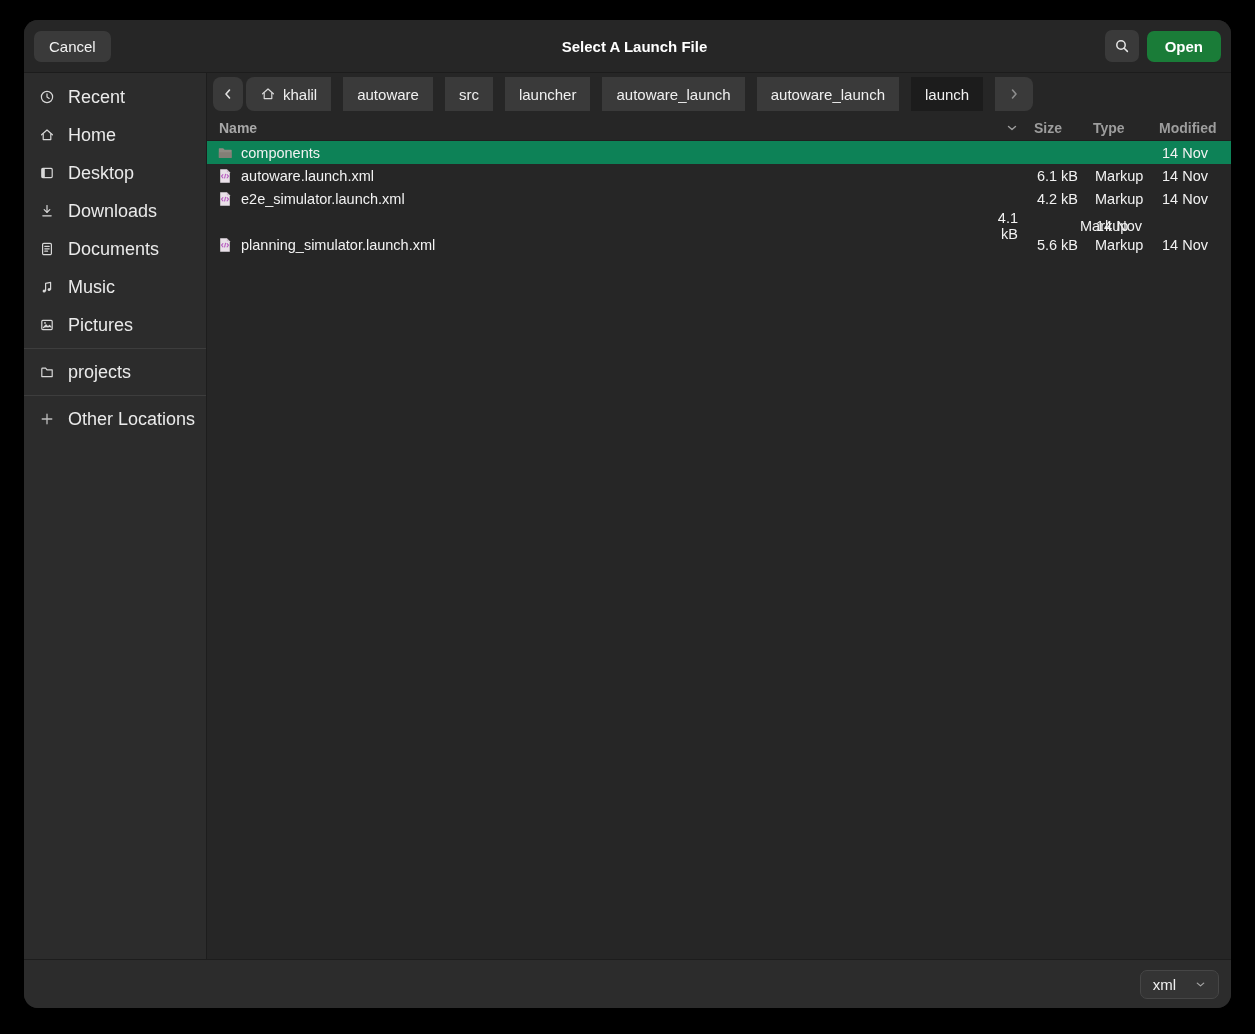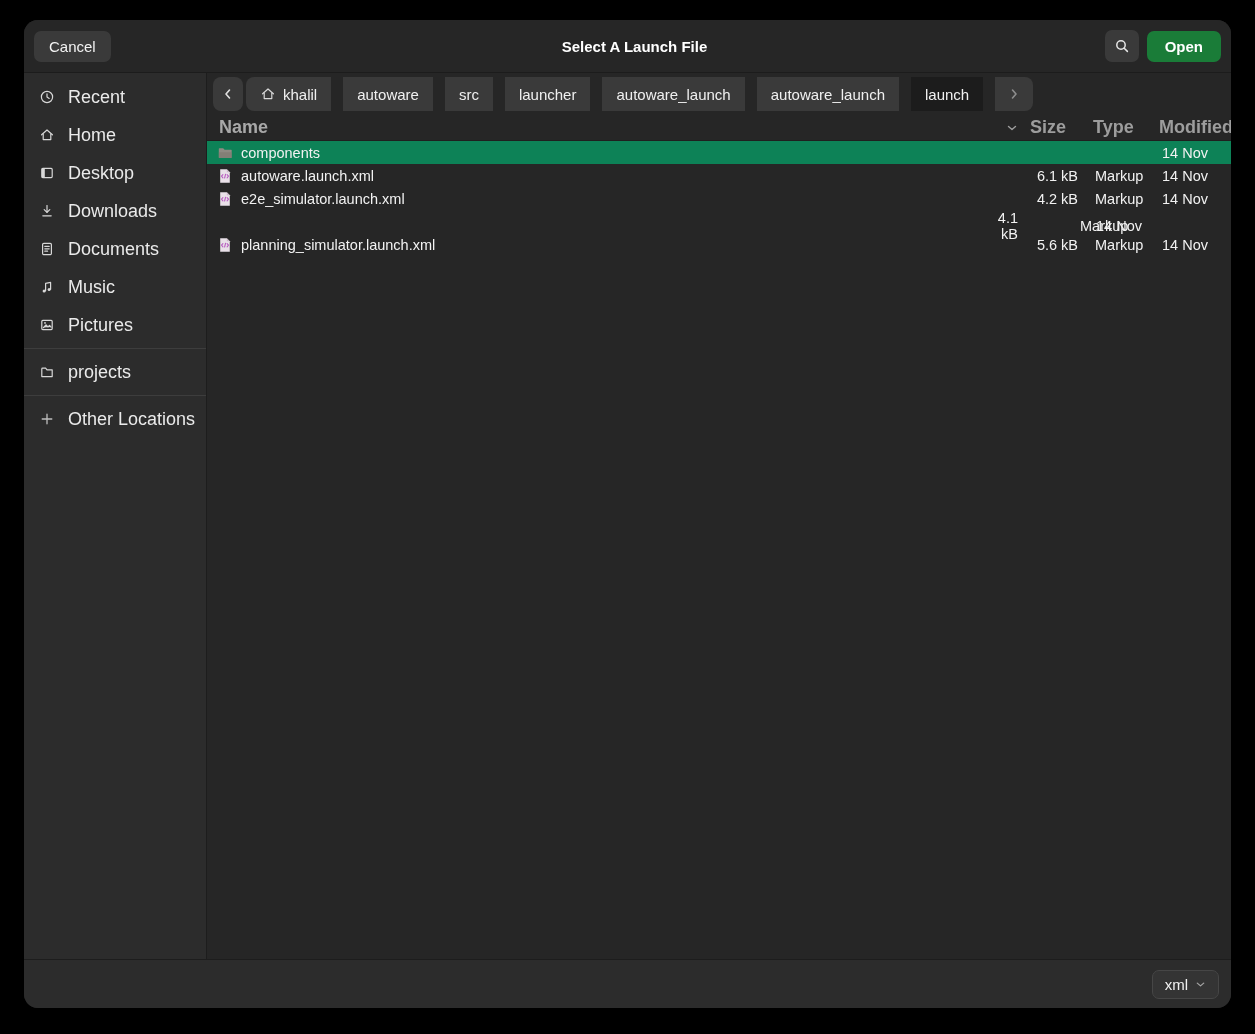--- a/index.html
+++ b/index.html
@@ -33,38 +33,38 @@
   .pseg-back{width:30px;height:34px;border-radius:8px;background:#3a3a3a;display:flex;
     align-items:center;justify-content:center;color:#e0e0e0;cursor:pointer;}
   .pgroup{display:flex;gap:12px;border-radius:8px;overflow:hidden;}
   .pseg{background:#3a3a3a;height:34px;display:flex;align-items:center;gap:7px;
     padding:0 14px;color:#f0f0f0;font-size:15px;cursor:pointer;white-space:nowrap;}
   .pseg.active{background:#1c1c1c;text-align:center;}
   .pseg.fwd{color:#8d8d8d;padding:0 11px;}
   
   .listgrid{display:grid;grid-template-columns:1fr 24px 60px 15px 66px 72px;align-items:center;}
   .lheader{height:25px;border-bottom:1px solid #1f1f1f;color:#9d9d9d;font-weight:700;
-    font-size:18px;}
+    font-size:14px;}
   .lheader .hcell{cursor:pointer;}
   .h-name{padding-left:12px;color:#a8a8a8;}
   .h-size{text-align:center;}
   .h-chev{color:#9d9d9d;display:flex;justify-content:flex-end;}
   .rows{flex:1;overflow:hidden;}
   .frow{height:23px;color:#f2f2f2;font-size:14.5px;cursor:pointer;}
   .frow.selected{background:var(--sel,#0d8257);}
   .c-name{display:flex;align-items:center;gap:8px;padding-left:10px;min-width:0;}
   .c-name .nm{white-space:nowrap;overflow:hidden;text-overflow:ellipsis;}
   .c-size{text-align:right;}
   .c-type{padding-left:2px;}
   .c-mod{padding-left:3px;}
   
   .footer{height:48px;flex:0 0 48px;background:#2c2c2c;border-top:1px solid #1d1d1d;
     display:flex;align-items:center;justify-content:flex-end;}
   .filterbtn{margin-right:12px;background:#343434;border:1px solid #464646;border-radius:7px;
-    color:#f0f0f0;font-size:15px;padding:5px 12px;display:flex;align-items:center;gap:7px;
+    color:#f0f0f0;font-size:15px;padding:5px 12px;display:flex;align-items:center;gap:19px;
     cursor:pointer;font-family:inherit;}
   .chev-dim{color:#a5a5a5;display:inline-flex;}
   .chev-dim svg{width:11px;height:11px;}
 </style>
 </head>
 <body>
 
 <div class="dialog">
 
   <div class="titlebar">

